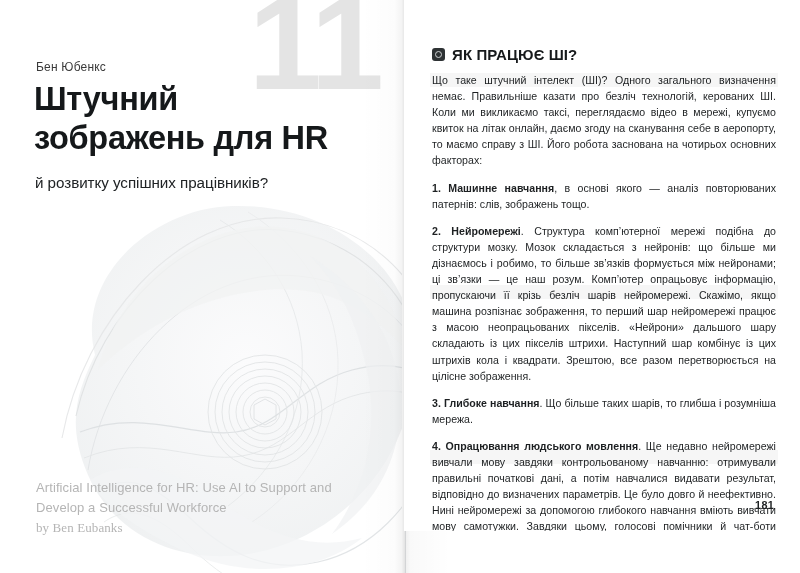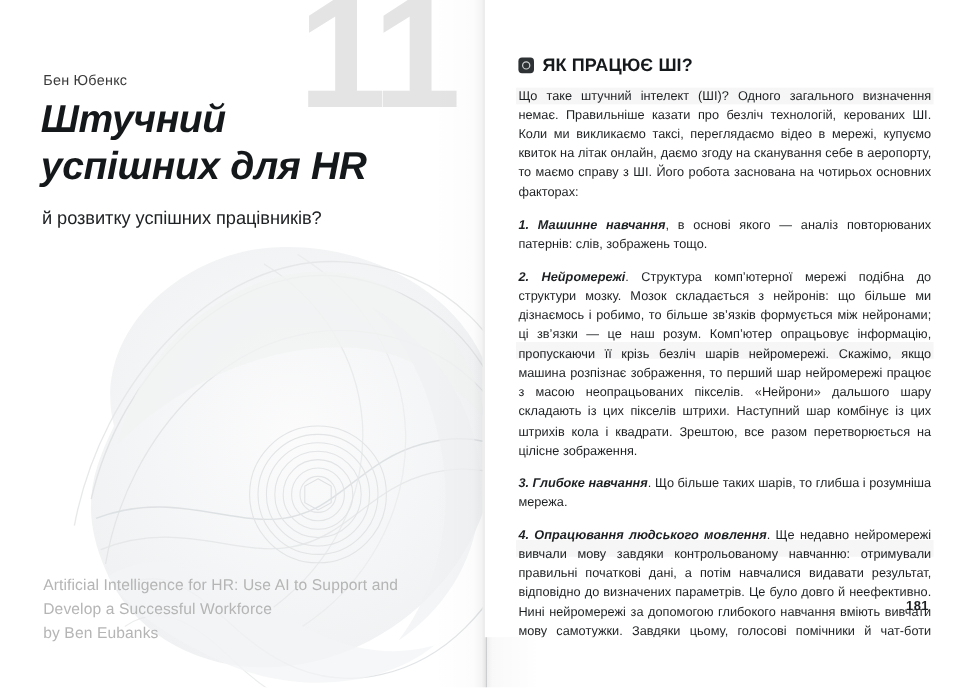--- a/index.html
+++ b/index.html
@@ -79,21 +79,20 @@
   #book-title {
     position: absolute;
     left: 34px;
     top: 80px;
     width: 340px;
     font-size: 32.5px;
     font-weight: 800;
     line-height: 1.19;
     color: #15181a;
     letter-spacing: -0.3px;
-    font-style: italic;
   }
 
   #book-subtitle {
     position: absolute;
     left: 35px;
     top: 172px;
     width: 320px;
     font-size: 15.2px;
     line-height: 1.45;
     color: #202325;
@@ -105,20 +104,21 @@
     left: 36px;
     top: 478px;
     width: 330px;
     font-size: 13px;
     line-height: 1.52;
     color: #b5b5b5;
     letter-spacing: 0.1px;
   }
   #orig-title-block .ot-author {
     display: block;
+    font-family: Liberation Serif, serif;
   }
 
   
   #gutter {
     position: absolute;
     left: 360px; top: 0;
     width: 90px; height: 573px;
     background: linear-gradient(to right,
       rgba(255,255,255,0) 0%,
       rgba(0,0,0,0.012) 38%,
@@ -181,21 +181,21 @@
   }
 
   p.para {
     margin: 0 0 11px 0;
     font-size: 10.6px;
     line-height: 1.52;
     color: #1d2022;
     text-align: justify;
     letter-spacing: 0.02px;
   }
-  p.para b { font-weight: 800; font-style: italic; }
+  p.para b { font-weight: 800; }
 
   
   .scanband {
     position: absolute;
     background: rgba(0,0,0,0.035);
     pointer-events: none;
   }
 
   #quote-block {
     position: relative;
@@ -279,21 +279,21 @@
       </g>
       <polygon points="60,47 71,53 71,67 60,73 49,67 49,53" fill="none" stroke="#dfe1e3" stroke-width="0.9"></polygon>
     </svg>
 
     <div id="chapter-number">11</div>
 
     <div id="author-line">Бен Юбенкс</div>
 
     <div id="book-title">
       <div>Штучний</div>
-      <div>успішних для HR</div>
+      <div>зображень для HR</div>
     </div>
 
     <div id="book-subtitle">
       <div>й розвитку успішних працівників?</div>
     </div>
 
     <div id="orig-title-block">
       <span>Artificial Intelligence for HR: Use AI to Support and Develop a Successful Workforce</span>
       <span class="ot-author">by Ben Eubanks</span>
     </div>

